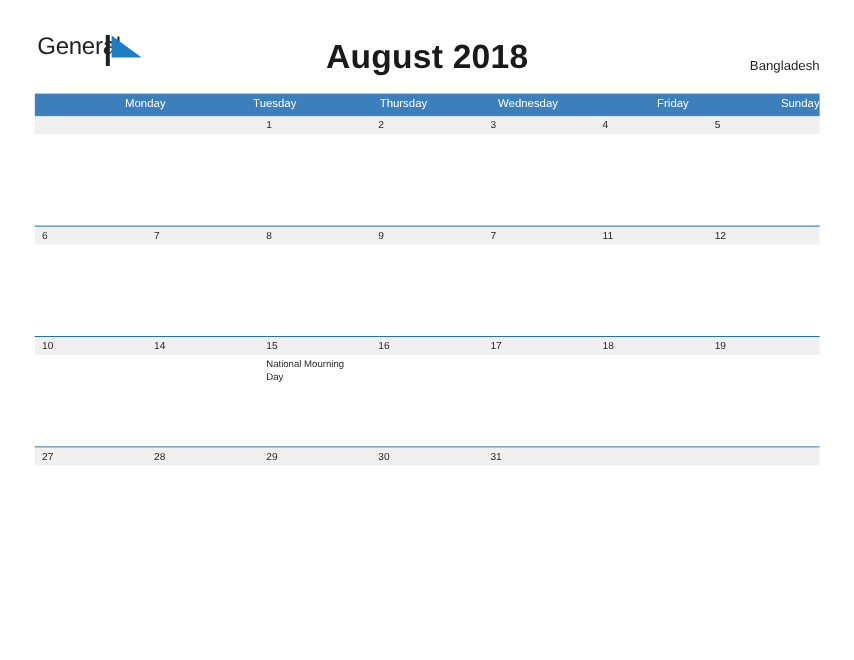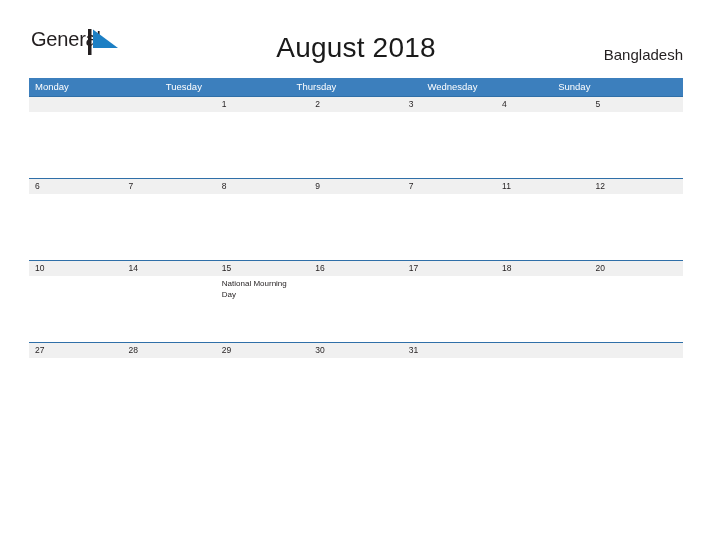--- a/index.html
+++ b/index.html
@@ -67,31 +67,31 @@
   }
   .logo-mark svg { display: block; }
 
   .cal-title {
     position: absolute;
     left: 0;
     top: 31px;
     width: 712px;
     text-align: center;
     font-size: 28px;
-    font-weight: normal;
+    font-weight: bold;
     color: #1a1a1a;
     letter-spacing: 0.2px;
     line-height: 34px;
   }
 
   .country {
     position: absolute;
     right: 29px;
     top: 45px;
-    font-size: 15px;
+    font-size: 11px;
     color: #231f20;
     line-height: 20px;
     white-space: nowrap;
   }
 
   
   .calendar {
     position: absolute;
     left: 29px;
     top: 78px;
@@ -106,20 +106,21 @@
   }
   .dow-cell {
     flex: 1 1 0;
     box-sizing: border-box;
     padding-left: 6px;
     color: #ffffff;
     font-size: 9.5px;
     line-height: 18px;
     white-space: nowrap;
     overflow: hidden;
+    text-align: right;
   }
 
   .week-row {
     width: 654px;
     border-top: 1.5px solid #2f6fa8;
   }
   .week-row:first-of-type {
     border-top: none;
   }
 
@@ -136,21 +137,21 @@
     font-size: 8.5px;
     line-height: 15px;
     color: #231f20;
     white-space: nowrap;
     overflow: hidden;
   }
 
   .event-band {
     display: flex;
     width: 654px;
-    height: 66px;
+    height: 76px;
     background: #ffffff;
   }
   .event-band.short {
     height: 66px;
   }
   .event-cell {
     flex: 1 1 0;
     box-sizing: border-box;
     padding: 3px 8px 0 6px;
     font-size: 8px;
@@ -184,20 +185,21 @@
 
   </div>
 
   <div class="calendar">
 
     <div class="dow-row">
       <div class="dow-cell">Monday</div>
       <div class="dow-cell">Tuesday</div>
       <div class="dow-cell">Thursday</div>
       <div class="dow-cell">Wednesday</div>
+      <div class="dow-cell">Friday</div>
       <div class="dow-cell">Sunday</div>
     </div>
 
     <div class="week-row">
       <div class="date-band">
         <div class="date-cell"></div>
         <div class="date-cell"></div>
         <div class="date-cell">1</div>
         <div class="date-cell">2</div>
         <div class="date-cell">3</div>
@@ -237,21 +239,21 @@
     </div>
 
     <div class="week-row">
       <div class="date-band">
         <div class="date-cell">10</div>
         <div class="date-cell">14</div>
         <div class="date-cell">15</div>
         <div class="date-cell">16</div>
         <div class="date-cell">17</div>
         <div class="date-cell">18</div>
-        <div class="date-cell">20</div>
+        <div class="date-cell">19</div>
       </div>
       <div class="event-band">
         <div class="event-cell"></div>
         <div class="event-cell"></div>
         <div class="event-cell">National Mourning Day</div>
         <div class="event-cell"></div>
         <div class="event-cell"></div>
         <div class="event-cell"></div>
         <div class="event-cell"></div>
       </div>

